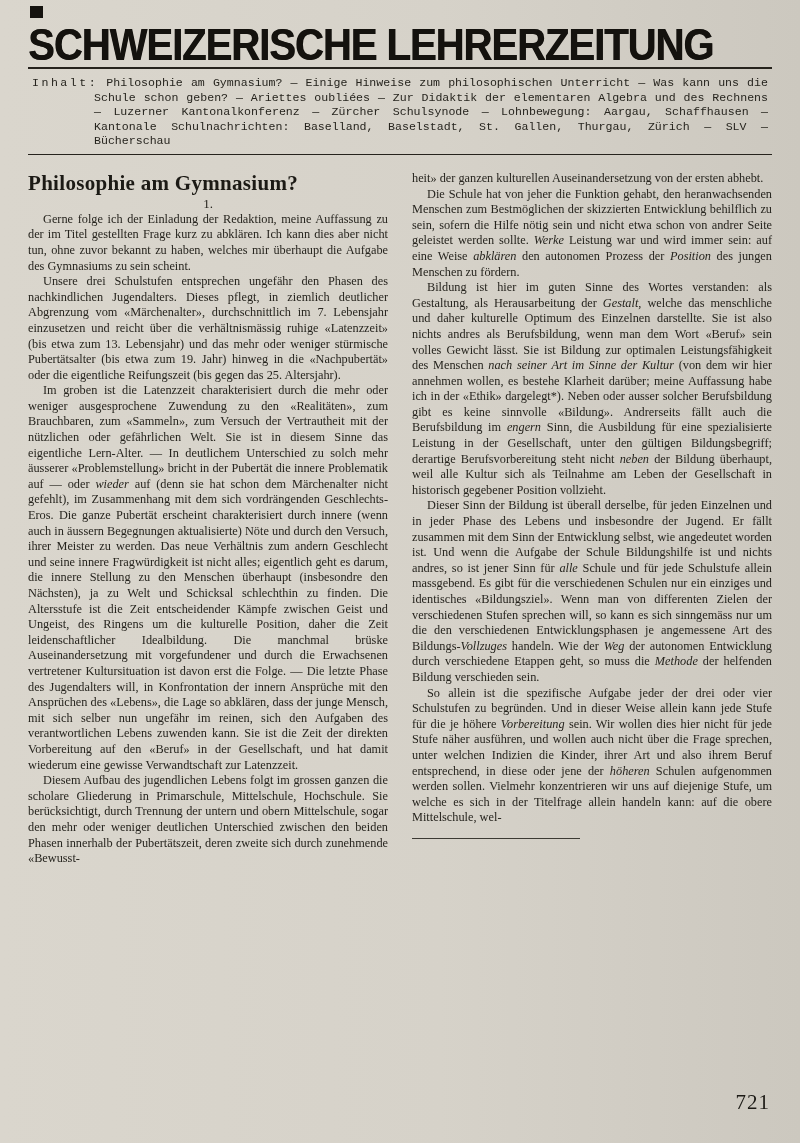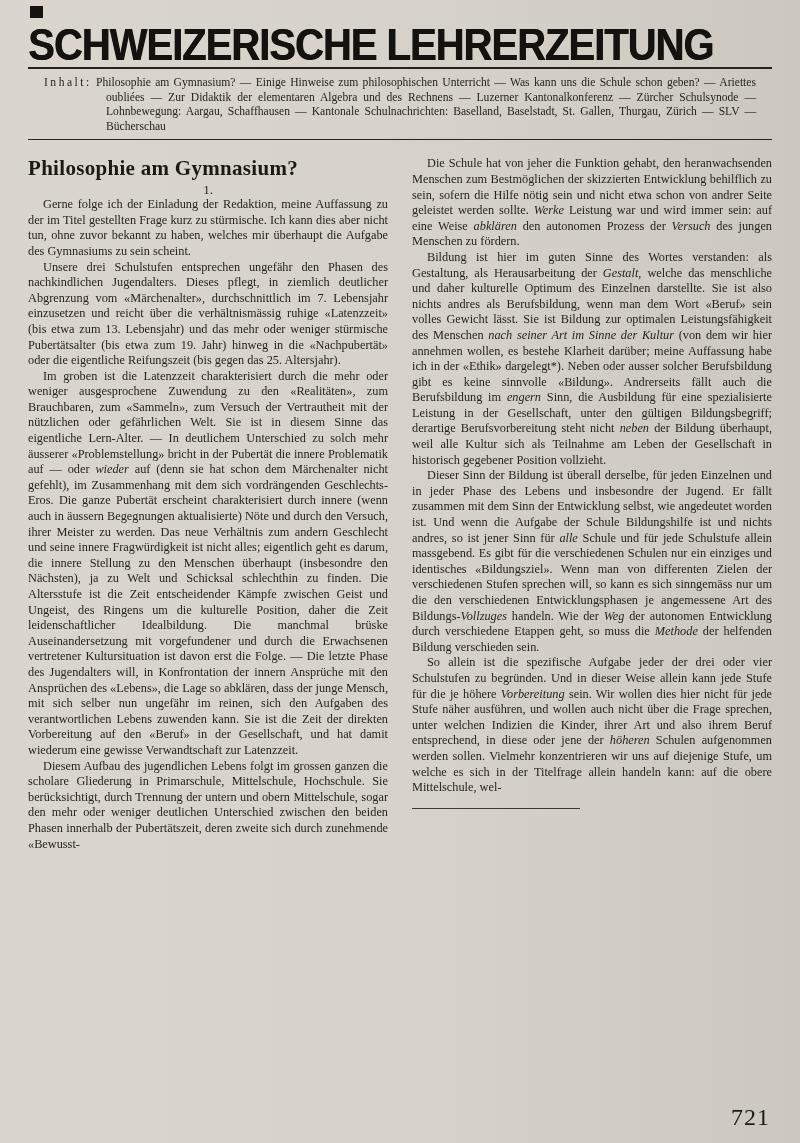--- a/index.html
+++ b/index.html
@@ -28,23 +28,23 @@
   }
   .masthead-meta {
     display: flex; justify-content: space-between; align-items: baseline;
     font-family: "Liberation Sans", sans-serif; font-weight: bold;
     font-size: 14px; letter-spacing: 0.6px; margin-top: 12px; color: #17150f;
   }
   .rule { border: none; border-top: 2px solid #26231d; margin: 5px 0 0; }
   .rule.thin { border-top-width: 1.5px; }
 
   .inhalt {
-    margin: 7px 16px 0;
+    margin: 7px 4px 0;
     font-size: 11.6px; line-height: 14.6px; text-align: justify;
-    padding-left: 62px; text-indent: -62px; color: #26241e;
+    padding-left: 62px; text-indent: -62px; color: #26241e; font-family: Liberation Mono, monospace;
   }
   .inhalt .label { letter-spacing: 2.5px; }
 
   .columns { display: flex; gap: 24px; margin-top: 16px; }
   .col {
     width: 362px; font-size: 12.3px; line-height: 15.6px;
     text-align: justify; hyphens: auto; color: #26241e;
   }
   .col p { margin: 0; text-indent: 15px; }
   .col p.no-indent { text-indent: 0; }
@@ -52,22 +52,22 @@
   .article-title {
     font-size: 21px; font-weight: bold; letter-spacing: 0.3px;
     margin: 2px 0 10px; text-indent: 0 !important; line-height: 1.2; color: #1c1a15;
   }
   .section-number { text-align: center; text-indent: 0 !important; margin: 2px 0 5px; font-size: 13px; }
 
   .footnote-rule { width: 168px; border: none; border-top: 1px solid #3c3a33; margin: 12px 0 4px; }
   .footnote { font-size: 10.8px; line-height: 13.2px; text-align: justify; }
 
   .page-number {
-    position: absolute; right: 30px; bottom: 12px;
-    font-size: 24px; letter-spacing: 1px; color: #1c1a15;
+    position: absolute; right: 30px; bottom: 28px;
+    font-size: 21px; letter-spacing: 1px; color: #1c1a15;
   }
 </style>
 </head>
 <body>
 
 <div class="page">
 
   <div class="corner-square"></div>
 
   <div class="masthead-title">SCHWEIZERISCHE LEHRERZEITUNG</div>
@@ -77,28 +77,29 @@
 
   <p class="inhalt"><span class="label">Inhalt:</span>&nbsp;<span>Philosophie am Gymnasium? — Einige Hinweise zum philosophischen Unterricht — Was kann uns die Schule schon geben? — Ariettes oubliées — Zur Didaktik der elementaren Algebra und des Rechnens — Luzerner Kantonalkonferenz — Zürcher Schulsynode — Lohnbewegung: Aargau, Schaffhausen — Kantonale Schulnachrichten: Baselland, Baselstadt, St. Gallen, Thurgau, Zürich — SLV — Bücherschau</span></p>
 
   <hr class="rule thin">
 
   <div class="columns">
 
     <div class="col">
       <p class="article-title">Philosophie am Gymnasium?</p>
       <p class="section-number">1.</p>
-      <p>Gerne folge ich der Einladung der Redaktion, meine Auffassung zu der im Titel gestellten Frage kurz zu stürmische. Ich kann dies aber nicht tun, ohne zuvor bekannt zu haben, welches mir überhaupt die Aufgabe des Gymnasiums zu sein scheint.</p>
+      <p>Gerne folge ich der Einladung der Redaktion, meine Auffassung zu der im Titel gestellten Frage kurz zu abklären. Ich kann dies aber nicht tun, ohne zuvor bekannt zu haben, welches mir überhaupt die Aufgabe des Gymnasiums zu sein scheint.</p>
       <p>Unsere drei Schulstufen entsprechen ungefähr den Phasen des nachkindlichen Jugendalters. Dieses pflegt, in ziemlich deutlicher Abgrenzung vom «Märchenalter», durchschnittlich im 7. Lebensjahr einzusetzen und reicht über die verhältnismässig ruhige «Latenzzeit» (bis etwa zum 13. Lebensjahr) und das mehr oder weniger stürmische Pubertätsalter (bis etwa zum 19. Jahr) hinweg in die «Nachpubertät» oder die eigentliche Reifungszeit (bis gegen das 25. Altersjahr).</p>
       <p>Im groben ist die Latenzzeit charakterisiert durch die mehr oder weniger ausgesprochene Zuwendung zu den «Realitäten», zum Brauchbaren, zum «Sammeln», zum Versuch der Vertrautheit mit der nützlichen oder gefährlichen Welt. Sie ist in diesem Sinne das eigentliche Lern-Alter. — In deutlichem Unterschied zu solch mehr äusserer «Problemstellung» bricht in der Pubertät die innere Problematik auf — oder <i>wieder</i> auf (denn sie hat schon dem Märchenalter nicht gefehlt), im Zusammenhang mit dem sich vordrängenden Geschlechts-Eros. Die ganze Pubertät erscheint charakterisiert durch innere (wenn auch in äussern Begegnungen aktualisierte) Nöte und durch den Versuch, ihrer Meister zu werden. Das neue Verhältnis zum andern Geschlecht und seine innere Fragwürdigkeit ist nicht alles; eigentlich geht es darum, die innere Stellung zu den Menschen überhaupt (insbesondre den Nächsten), ja zu Welt und Schicksal schlechthin zu finden. Die Altersstufe ist die Zeit entscheidender Kämpfe zwischen Geist und Ungeist, des Ringens um die kulturelle Position, daher die Zeit leidenschaftlicher Idealbildung. Die manchmal brüske Auseinandersetzung mit vorgefundener und durch die Erwachsenen vertretener Kultursituation ist davon erst die Folge. — Die letzte Phase des Jugendalters will, in Konfrontation der innern Ansprüche mit den Ansprüchen des «Lebens», die Lage so abklären, dass der junge Mensch, mit sich selber nun ungefähr im reinen, sich den Aufgaben des verantwortlichen Lebens zuwenden kann. Sie ist die Zeit der direkten Vorbereitung auf den «Beruf» in der Gesellschaft, und hat damit wiederum eine gewisse Verwandtschaft zur Latenzzeit.</p>
       <p>Diesem Aufbau des jugendlichen Lebens folgt im grossen ganzen die scholare Gliederung in Primarschule, Mittelschule, Hochschule. Sie berücksichtigt, durch Trennung der untern und obern Mittelschule, sogar den mehr oder weniger deutlichen Unterschied zwischen den beiden Phasen innerhalb der Pubertätszeit, deren zweite sich durch zunehmende «Bewusst-</p>
     </div>
 
     <div class="col">
-      <p>Die Schule hat von jeher die Funktion gehabt, den heranwachsenden Menschen zum Bestmöglichen der skizzierten Entwicklung behilflich zu sein, sofern die Hilfe nötig sein und nicht etwa schon von andrer Seite geleistet werden sollte. <i>Werke</i> Leistung war und wird immer sein: auf eine Weise <i>abklären</i> den autonomen Prozess der <i>Versuch</i> des jungen Menschen zu fördern.</p>
+      <p class="no-indent">heit» der ganzen kulturellen Auseinandersetzung von der ersten abhebt.</p>
+      <p>Die Schule hat von jeher die Funktion gehabt, den heranwachsenden Menschen zum Bestmöglichen der skizzierten Entwicklung behilflich zu sein, sofern die Hilfe nötig sein und nicht etwa schon von andrer Seite geleistet werden sollte. <i>Werke</i> Leistung war und wird immer sein: auf eine Weise <i>abklären</i> den autonomen Prozess der <i>Position</i> des jungen Menschen zu fördern.</p>
       <p>Bildung ist hier im guten Sinne des Wortes verstanden: als Gestaltung, als Herausarbeitung der <i>Gestalt</i>, welche das menschliche und daher kulturelle Optimum des Einzelnen darstellte. Sie ist also nichts andres als Berufsbildung, wenn man dem Wort «Beruf» sein volles Gewicht lässt. Sie ist Bildung zur optimalen Leistungsfähigkeit des Menschen <i>nach seiner Art im Sinne der Kultur</i> (von dem wir hier annehmen wollen, es bestehe Klarheit darüber; meine Auffassung habe ich in der «Ethik» dargelegt*). Neben oder ausser solcher Berufsbildung gibt es keine sinnvolle «Bildung». Andrerseits fällt auch die Berufsbildung im <i>engern</i> Sinn, die Ausbildung für eine spezialisierte Leistung in der Gesellschaft, unter den gültigen Bildungsbegriff; derartige Berufsvorbereitung steht nicht <i>neben</i> der Bildung überhaupt, weil alle Kultur sich als Teilnahme am Leben der Gesellschaft in historisch gegebener Position vollzieht.</p>
       <p>Dieser Sinn der Bildung ist überall derselbe, für jeden Einzelnen und in jeder Phase des Lebens und insbesondre der Jugend. Er fällt zusammen mit dem Sinn der Entwicklung selbst, wie angedeutet worden ist. Und wenn die Aufgabe der Schule Bildungshilfe ist und nichts andres, so ist jener Sinn für <i>alle</i> Schule und für jede Schulstufe allein massgebend. Es gibt für die verschiedenen Schulen nur ein einziges und identisches «Bildungsziel». Wenn man von differenten Zielen der verschiedenen Stufen sprechen will, so kann es sich sinngemäss nur um die den verschiedenen Entwicklungsphasen je angemessene Art des Bildungs-<i>Vollzuges</i> handeln. Wie der <i>Weg</i> der autonomen Entwicklung durch verschiedene Etappen geht, so muss die <i>Methode</i> der helfenden Bildung verschieden sein.</p>
       <p>So allein ist die spezifische Aufgabe jeder der drei oder vier Schulstufen zu begründen. Und in dieser Weise allein kann jede Stufe für die je höhere <i>Vorbereitung</i> sein. Wir wollen dies hier nicht für jede Stufe näher ausführen, und wollen auch nicht über die Frage sprechen, unter welchen Indizien die Kinder, ihrer Art und also ihrem Beruf entsprechend, in diese oder jene der <i>höheren</i> Schulen aufgenommen werden sollen. Vielmehr konzentrieren wir uns auf diejenige Stufe, um welche es sich in der Titelfrage allein handeln kann: auf die obere Mittelschule, wel-</p>
       <hr class="footnote-rule">
     </div>
 
   </div>
 
   <div class="page-number">721</div>
 

